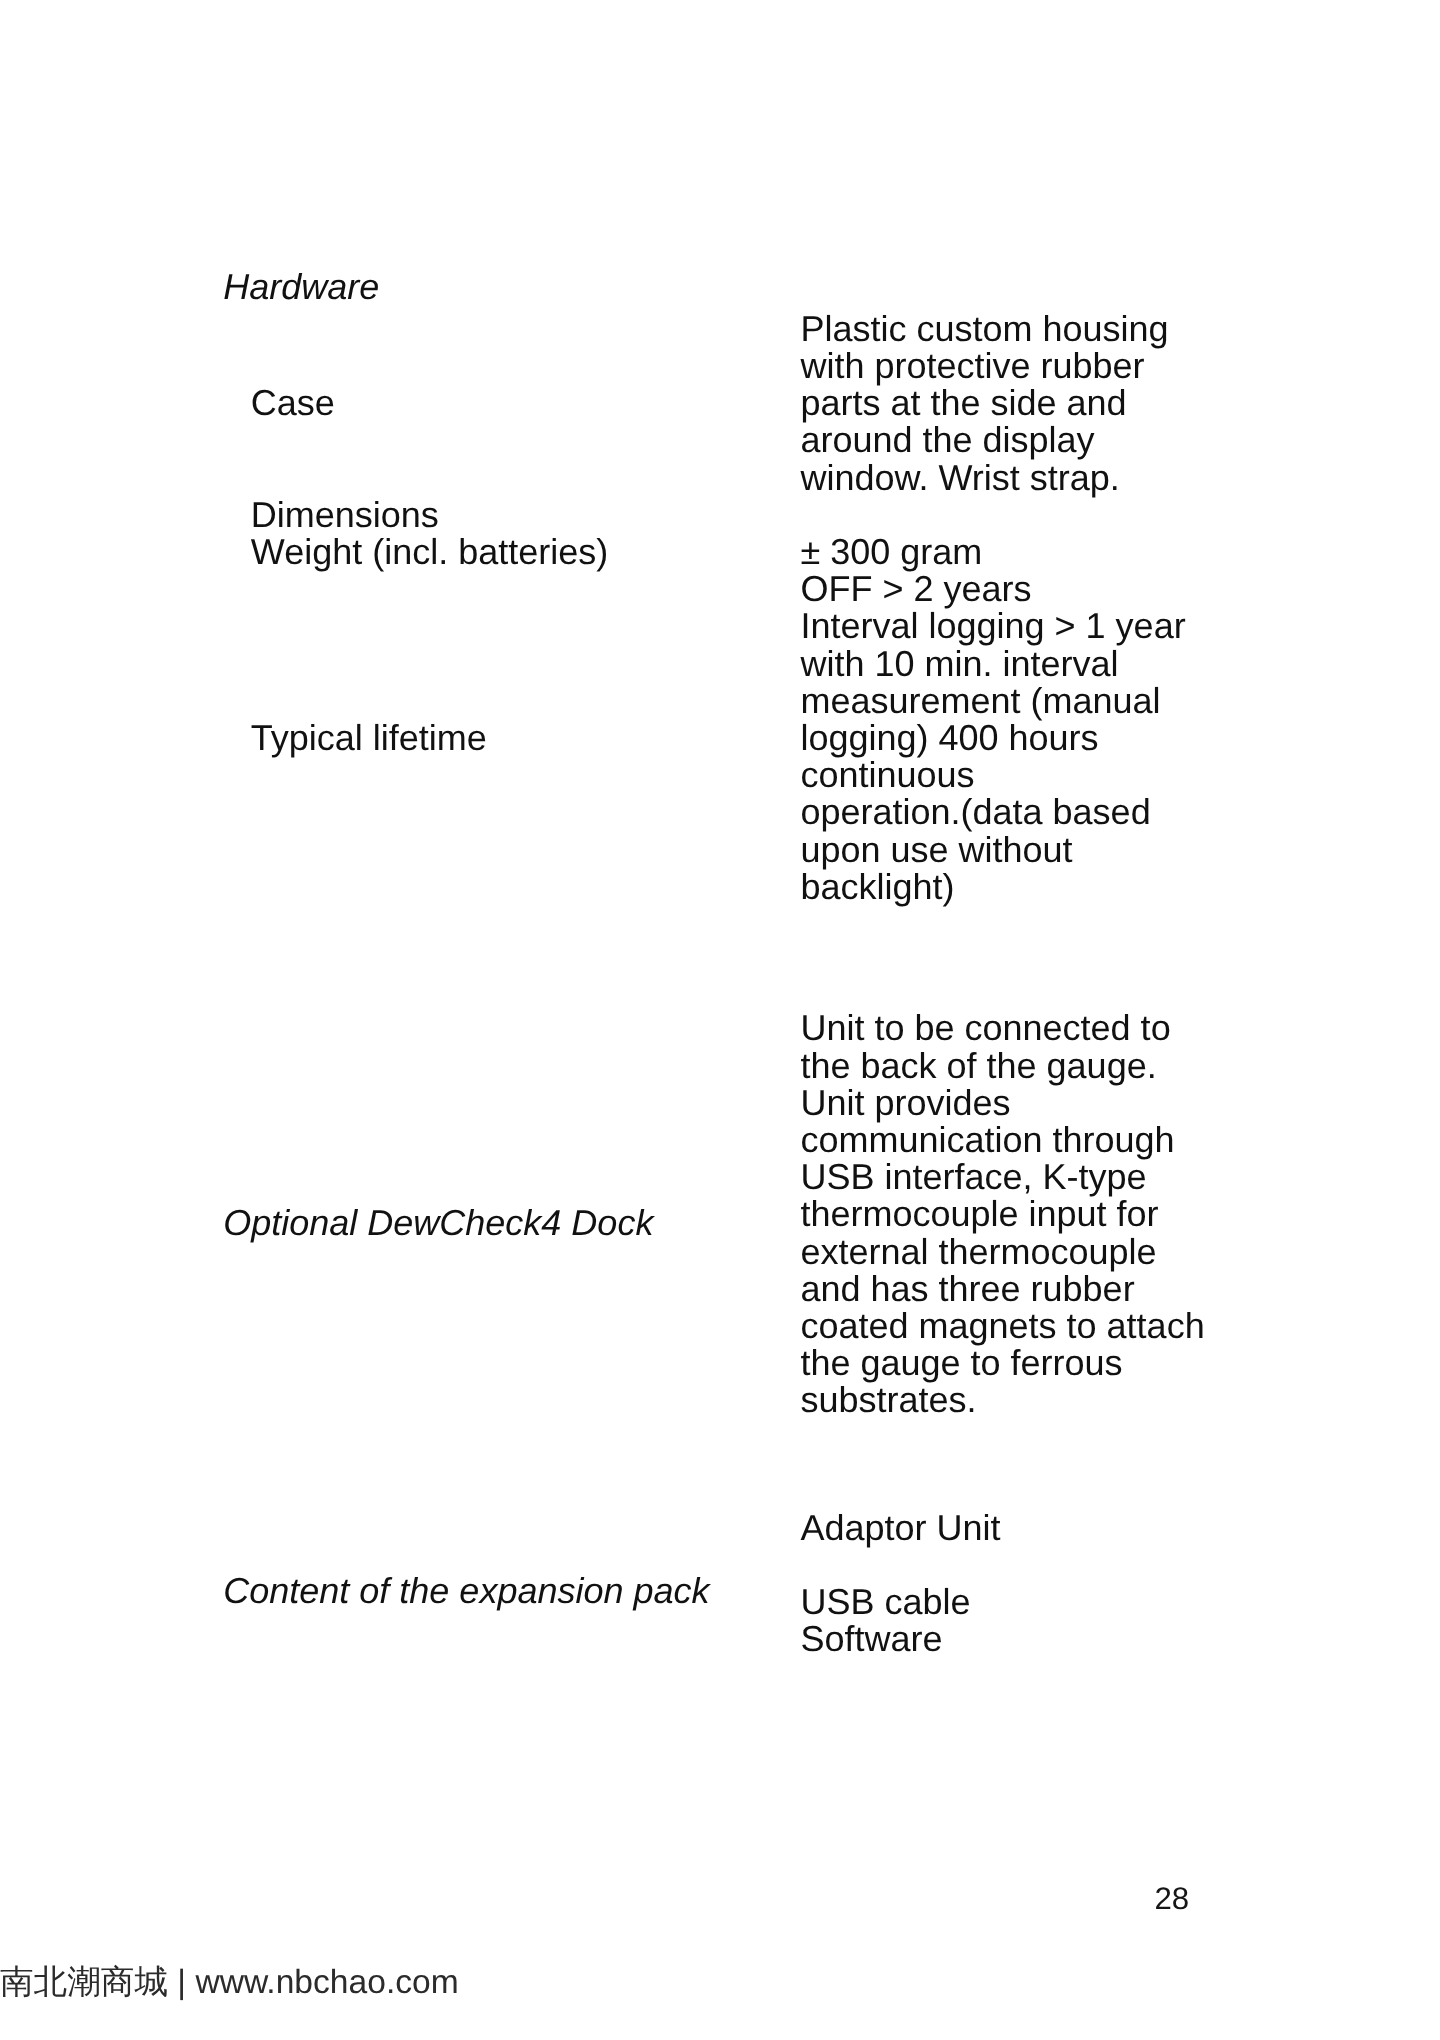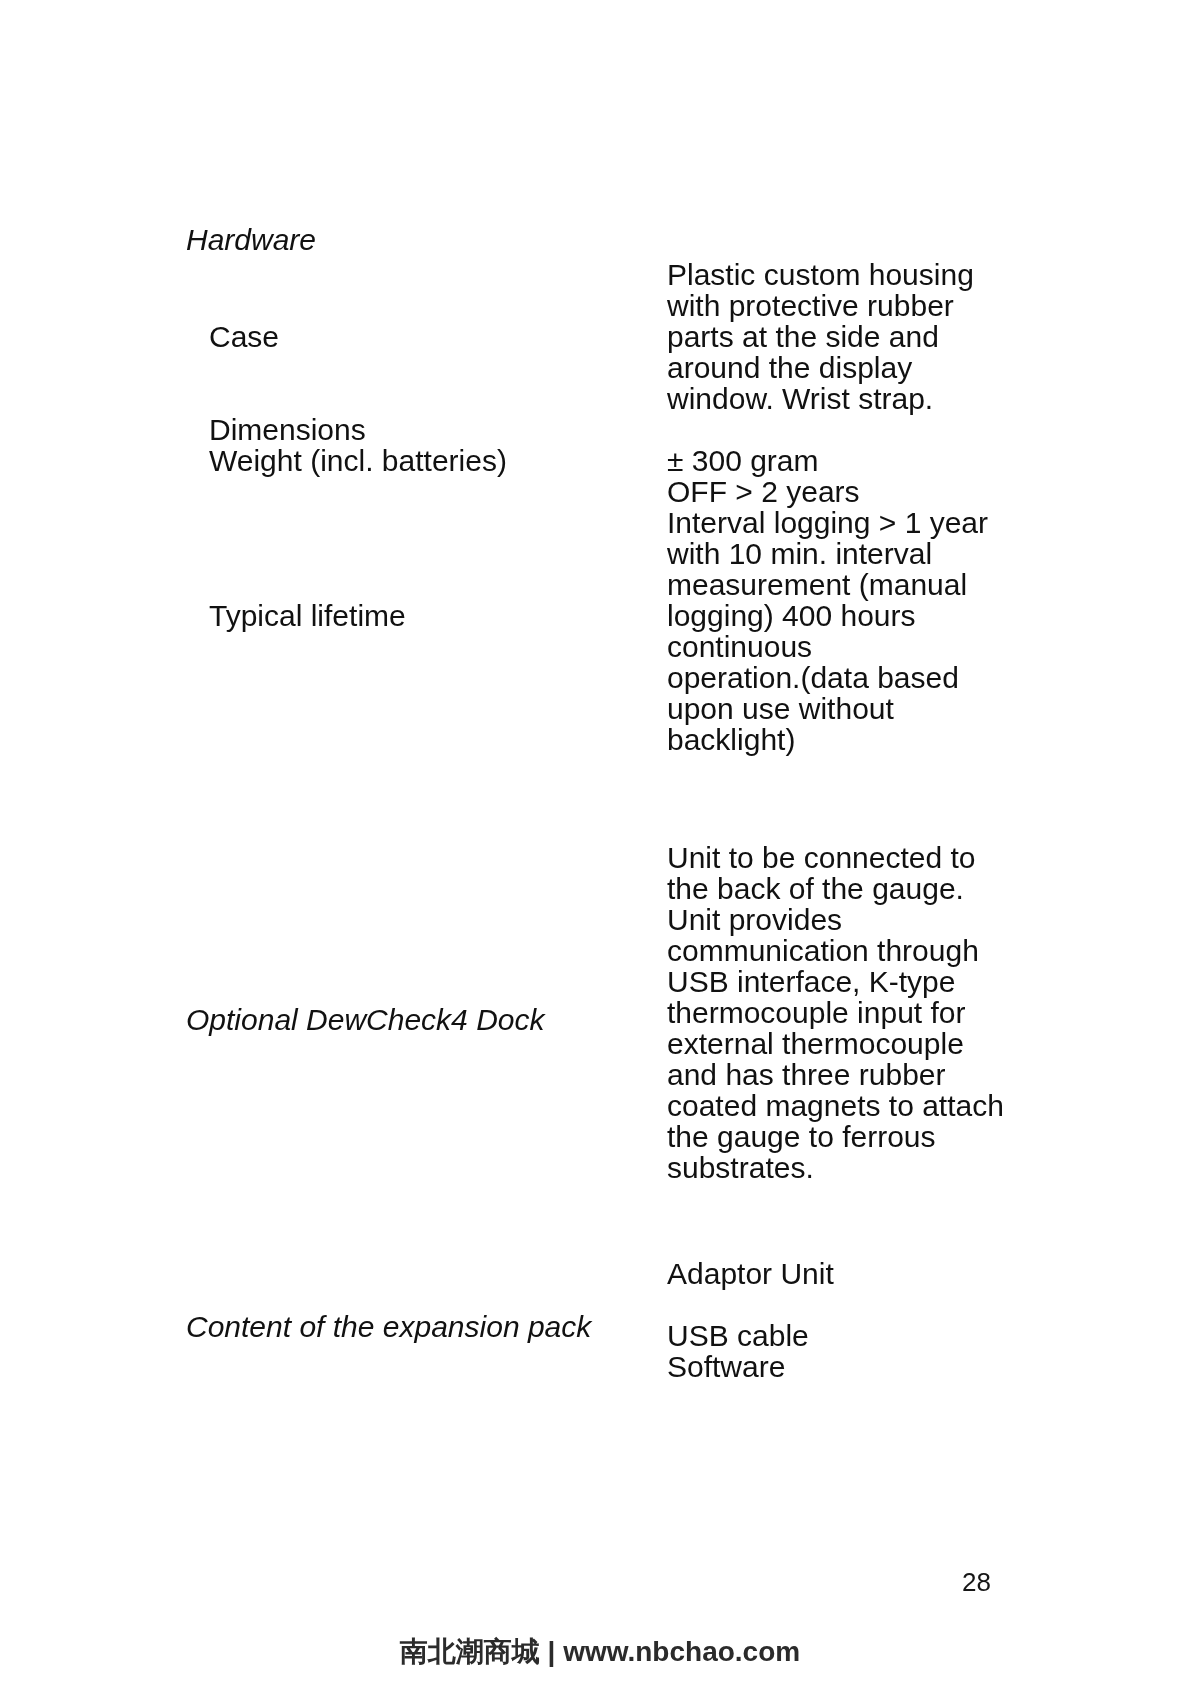--- a/index.html
+++ b/index.html
@@ -65,25 +65,23 @@
     top: 1567px;
     font-size: 26px;
     line-height: 31px;
     color: #161616;
   }
   .footer {
     position: absolute;
     left: 0;
     right: 0;
     top: 1636px;
-    text-align: center;
     font-size: 28px;
     line-height: 32px;
     color: #2b2b2b;
-    font-weight: bold;
   }
 </style>
 </head>
 <body>
 
 <div class="page">
   <div class="content">
 
     <h2 class="section-heading">Hardware</h2>
 

